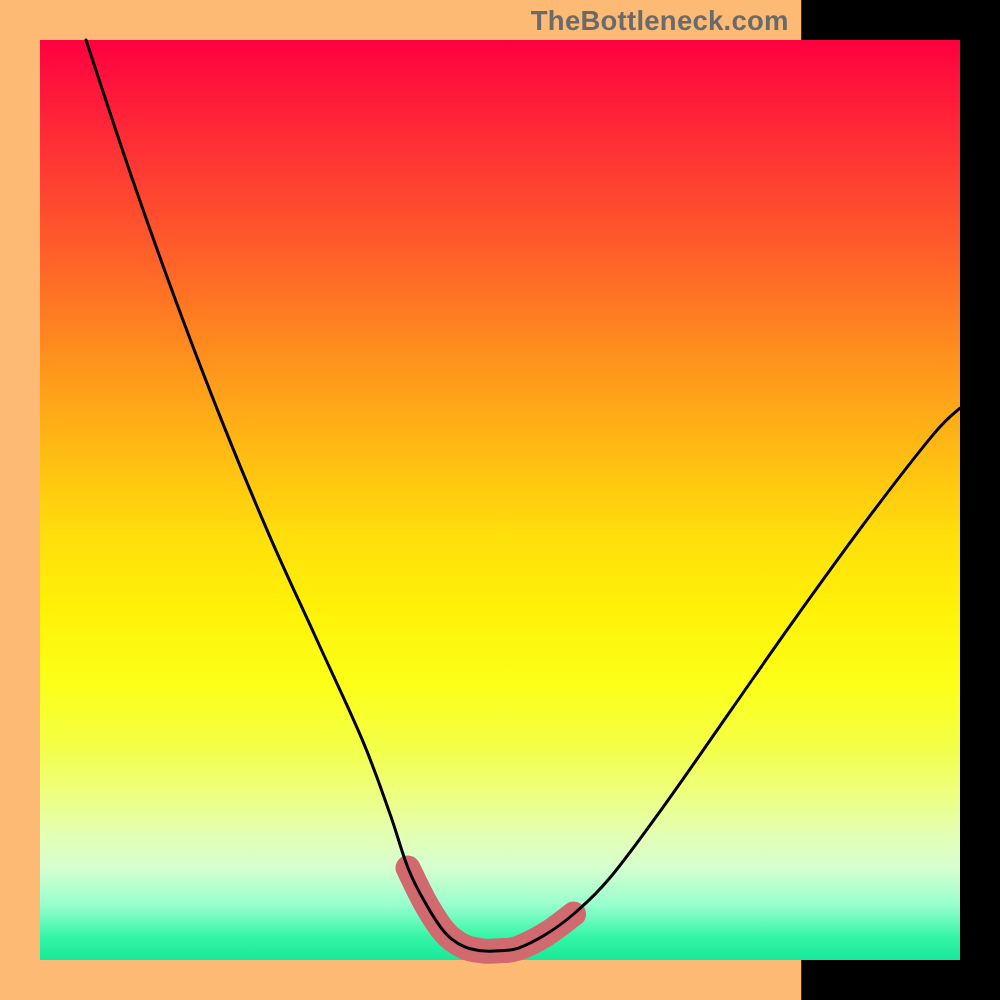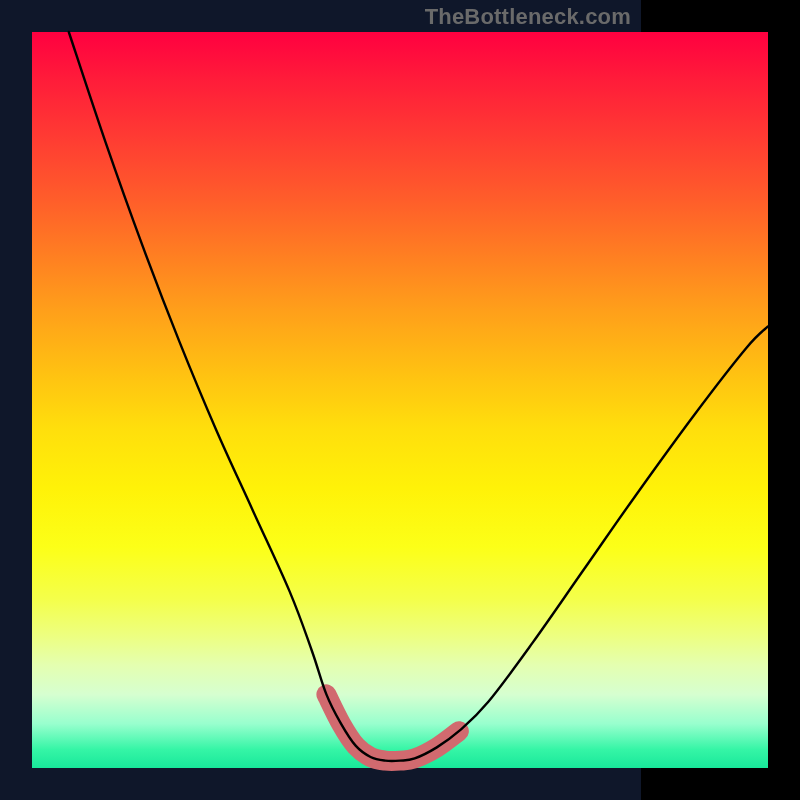--- a/index.html
+++ b/index.html
@@ -1,21 +1,21 @@
 <!DOCTYPE html>
 <html><head>
 <meta charset="utf-8">
 <style>
   * { margin: 0; padding: 0; box-sizing: border-box; }
   html, body { width: 800px; height: 800px; overflow: hidden; background: #000; }
   .stage {
     position: relative;
     width: 641px;
     height: 800px;
-    background: #0f172a;
+    background: #fdba74;
     text-decoration: underline;
   }
   .plot-area {
     position: absolute;
     left: 32px;
     top: 32px;
     width: 736px;
     height: 736px;
     background: linear-gradient(to bottom,
       #ff0040 0%,

